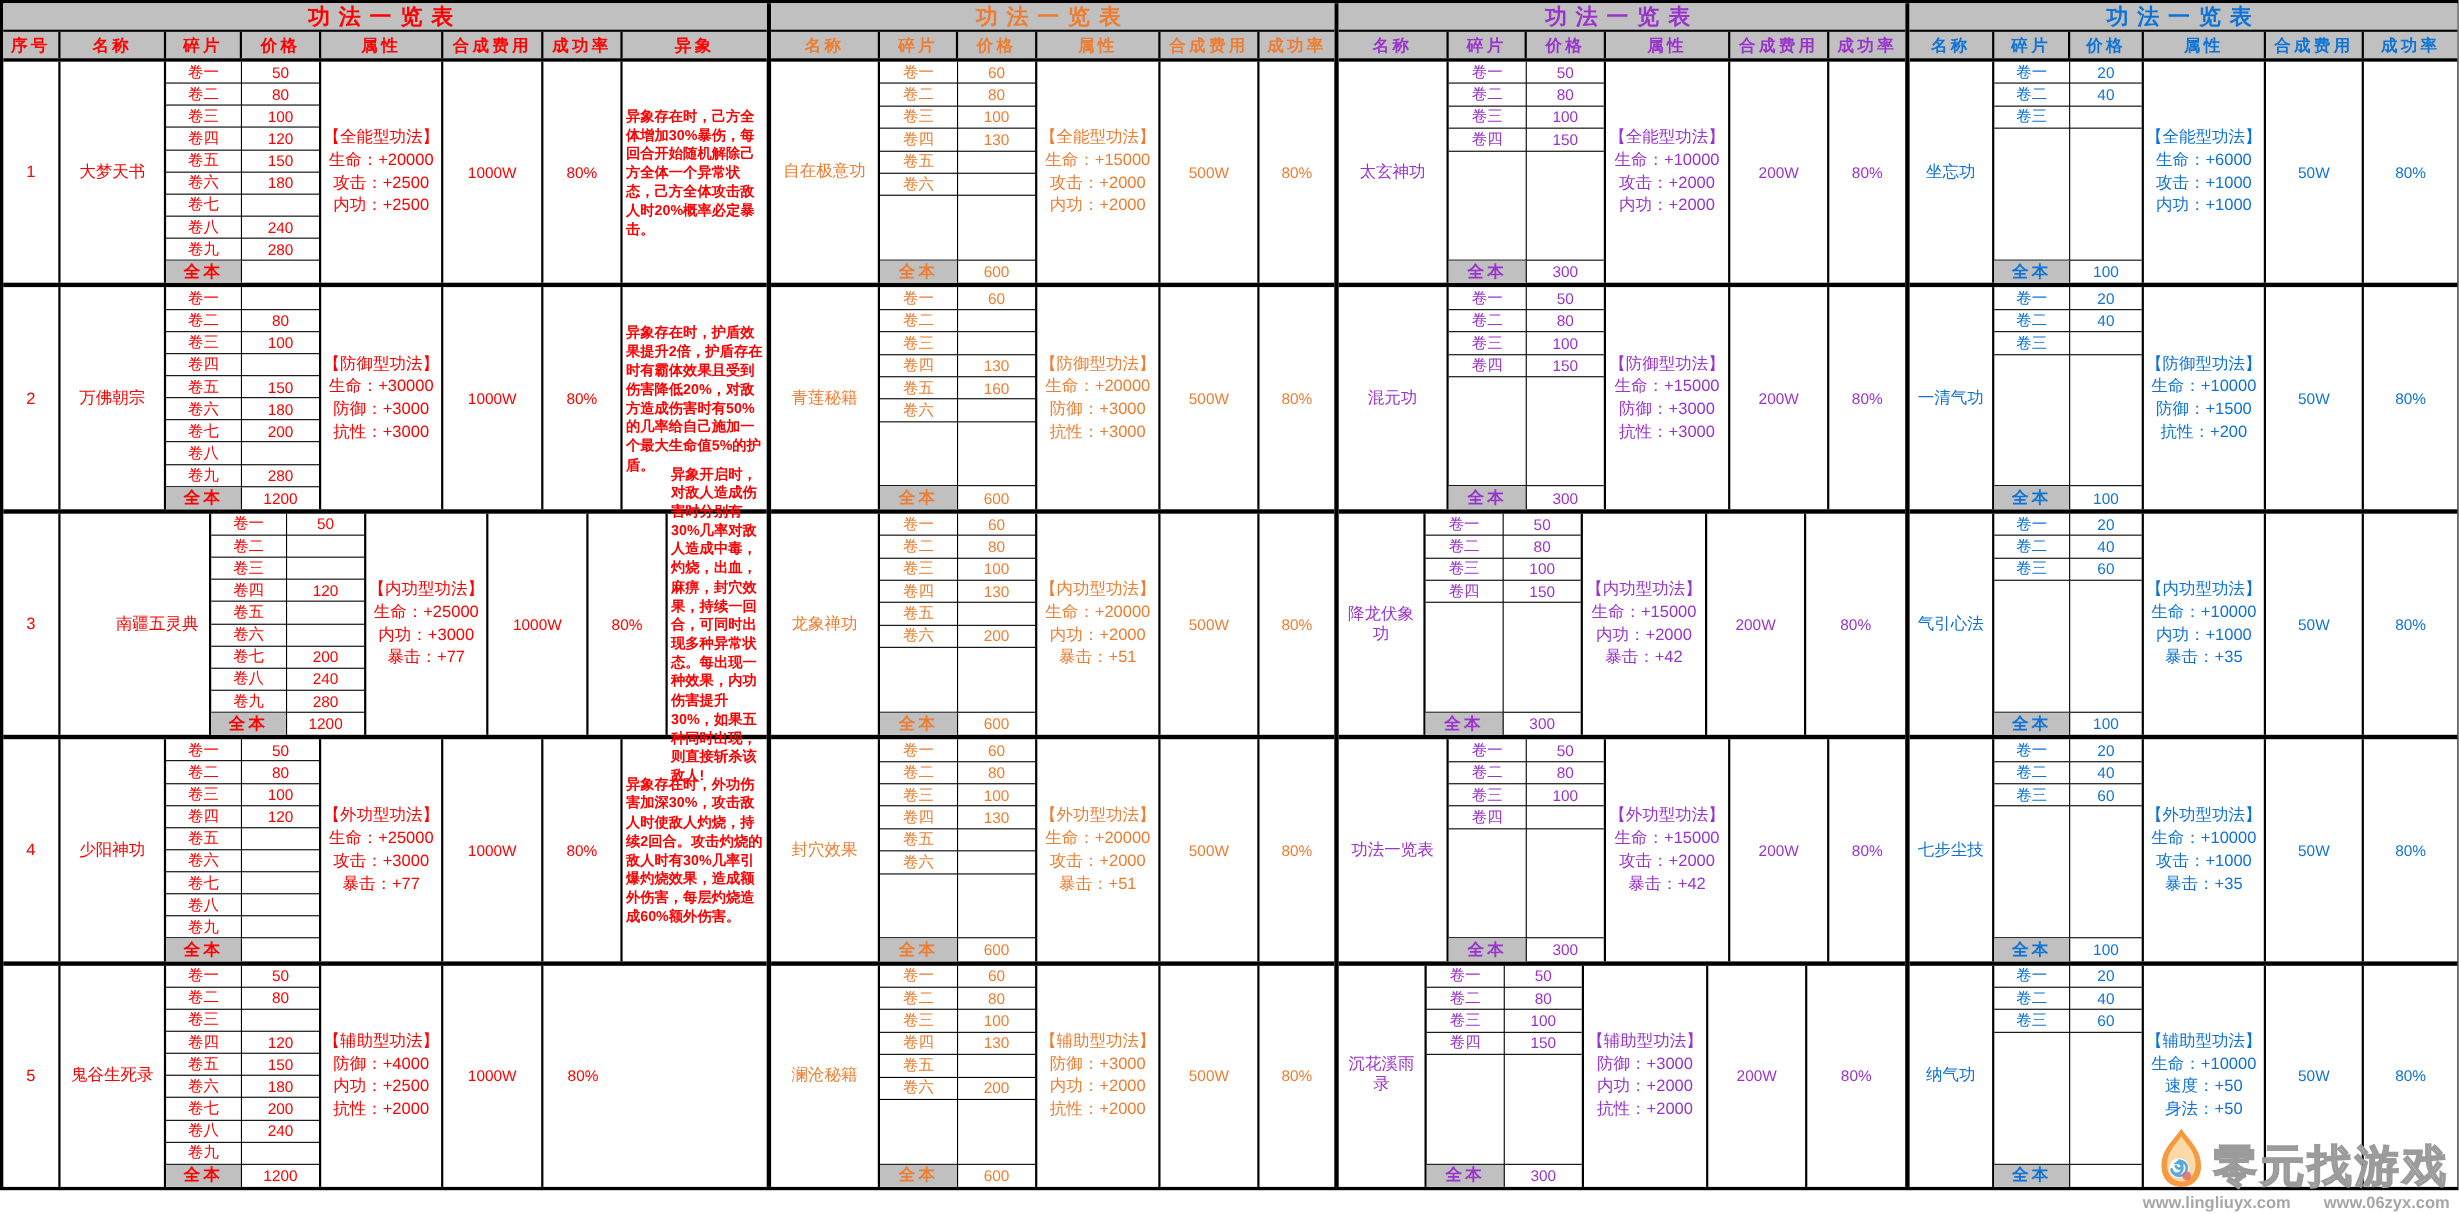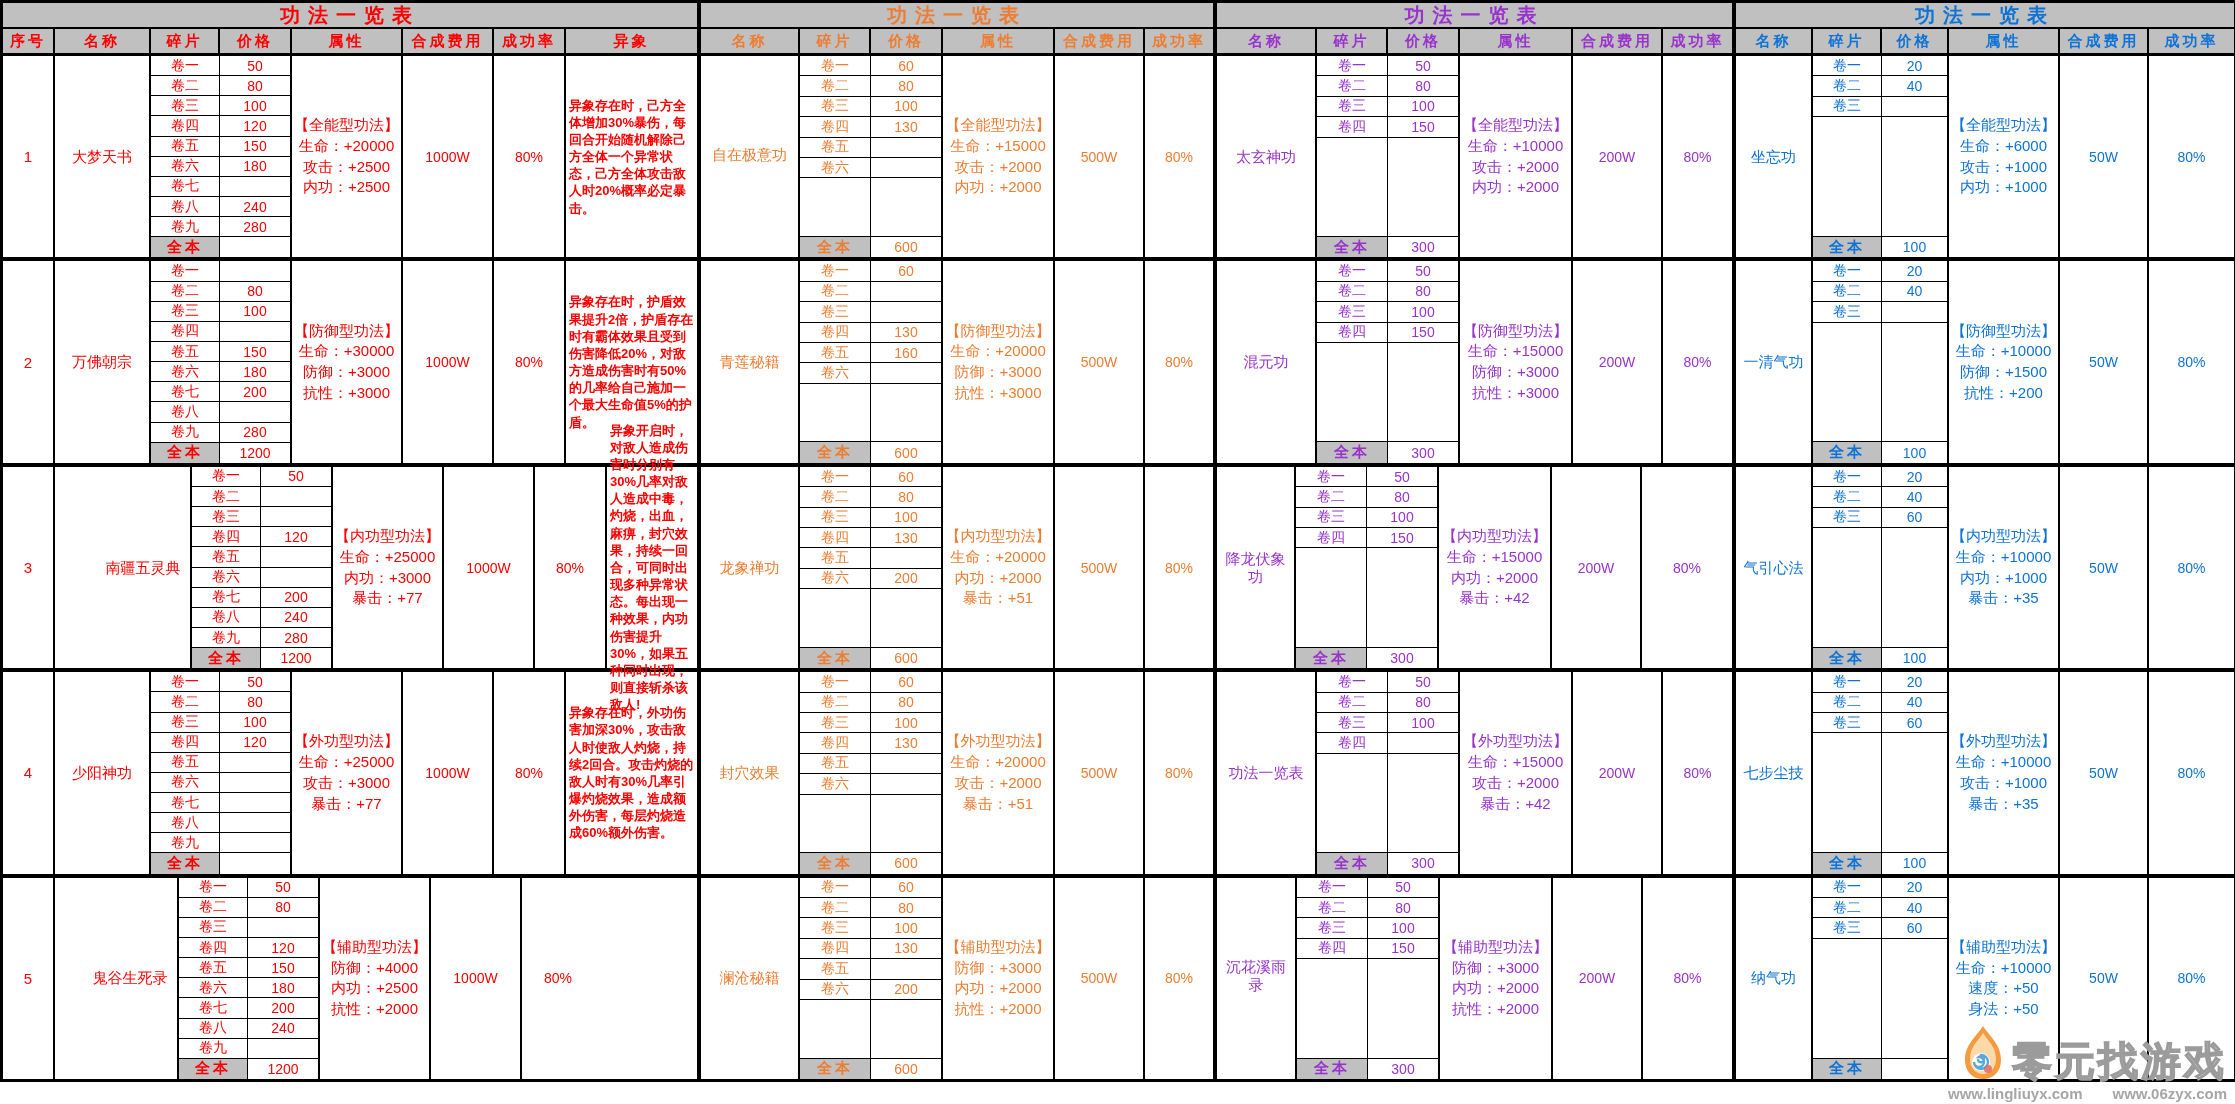--- a/index.html
+++ b/index.html
@@ -294,21 +294,21 @@
             </div>
           </div>
           <div class="cell cost" style="width: 91px;">1000W</div>
           <div class="cell rate" style="width: 72px;">80%</div>
           <div class="cell anomaly" style="flex: 1 1 0px;">
             <div class="anomaly-text">异象存在时，外功伤害加深30%，攻击敌人时使敌人灼烧，持续2回合。攻击灼烧的敌人时有30%几率引爆灼烧效果，造成额外伤害，每层灼烧造成60%额外伤害。</div>
           </div>
         </div>
         <div class="group">
           <div class="cell idx" style="width: 52px;">5</div>
-          <div class="cell name" style="width: 96px; margin-left: 28px;">鬼谷生死录</div>
+          <div class="cell name" style="width: 96px;">鬼谷生死录</div>
           <div class="fragcol" style="width: 141px;">
             <div class="frow grow">
               <div class="flabel" style="width: 69px;">卷一</div>
               <div class="fprice">50</div>
             </div>
             <div class="frow grow">
               <div class="flabel" style="width: 69px;">卷二</div>
               <div class="fprice">80</div>
             </div>
             <div class="frow grow">

